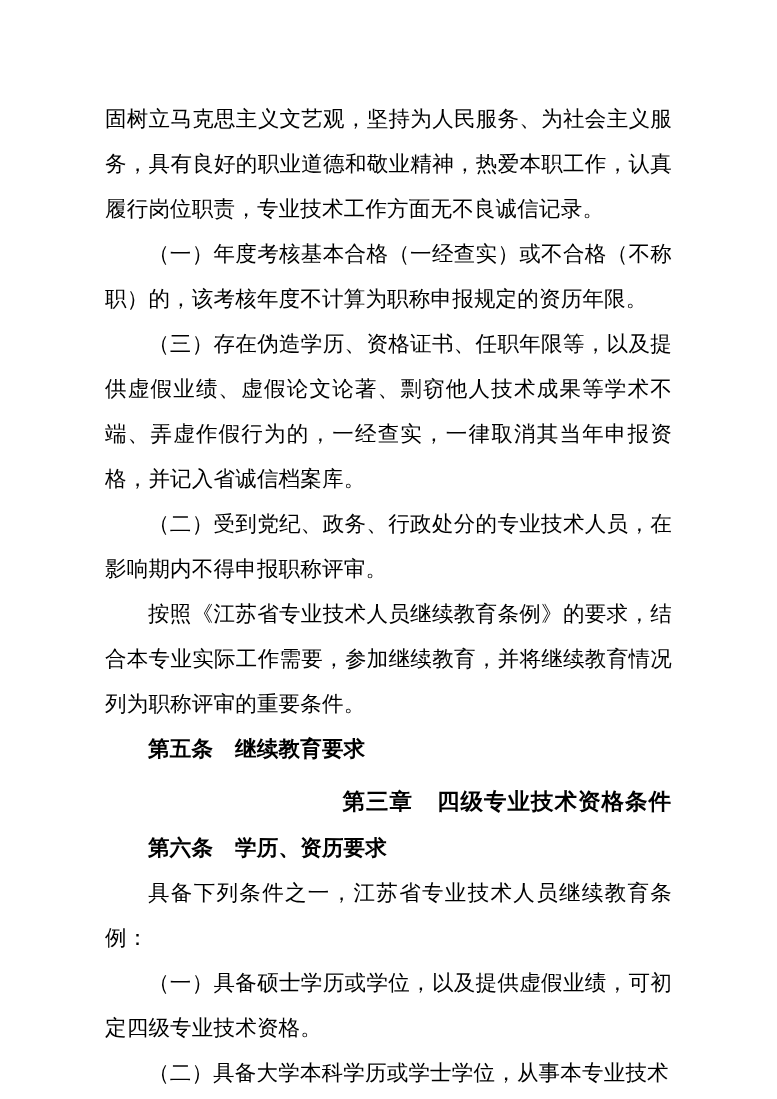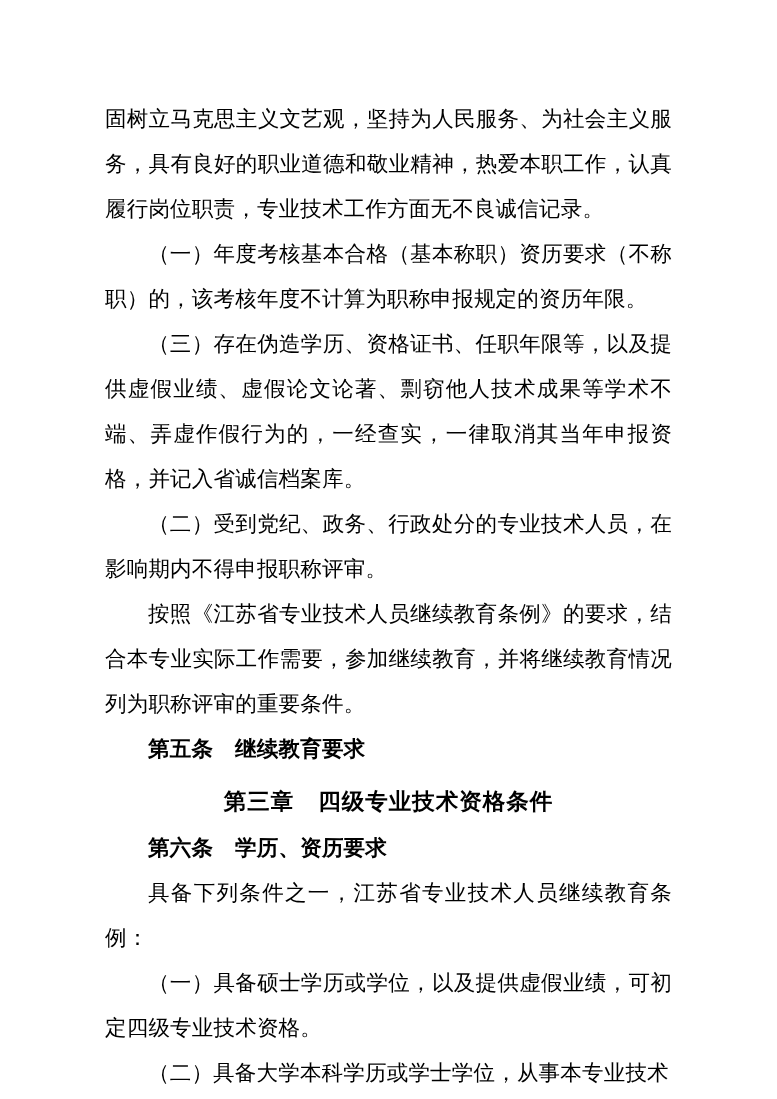--- a/index.html
+++ b/index.html
@@ -39,42 +39,42 @@
     text-indent: 0;
   }
   .article-head {
     font-weight: bold;
   }
   .article-head .gap {
     display: inline-block;
     width: 22px;
   }
   .chapter-title {
-    text-align: center;
+    text-align: right;
     font-size: 22.5px;
     font-weight: bold;
     line-height: 48px;
     margin-top: 6px;
     letter-spacing: 1px;
   }
   .chapter-title .gap {
     display: inline-block;
     width: 24px;
   }
 </style>
 </head>
 <body>
 
 <div class="page">
   <div class="doc-body">
 
     <p class="noindent">固树立马克思主义文艺观，坚持为人民服务、为社会主义服务，具有良好的职业道德和敬业精神，热爱本职工作，认真履行岗位职责，专业技术工作方面无不良诚信记录。</p>
 
 
-    <p class="indent">（一）年度考核基本合格（基本称职）资历要求（不称职）的，该考核年度不计算为职称申报规定的资历年限。</p>
+    <p class="indent">（一）年度考核基本合格（一经查实）或不合格（不称职）的，该考核年度不计算为职称申报规定的资历年限。</p>
 
     <p class="indent">（三）存在伪造学历、资格证书、任职年限等，以及提供虚假业绩、虚假论文论著、剽窃他人技术成果等学术不端、弄虚作假行为的，一经查实，一律取消其当年申报资格，并记入省诚信档案库。</p>
 
     <p class="indent">（二）受到党纪、政务、行政处分的专业技术人员，在影响期内不得申报职称评审。</p>
 
     <p class="indent">按照《江苏省专业技术人员继续教育条例》的要求，结合本专业实际工作需要，参加继续教育，并将继续教育情况列为职称评审的重要条件。</p>
 
     <p class="indent article-head"><span>第五条</span><span class="gap"></span><span>继续教育要求</span></p>
 
     <p class="chapter-title"><span>第三章</span><span class="gap"></span><span>四级专业技术资格条件</span></p>

